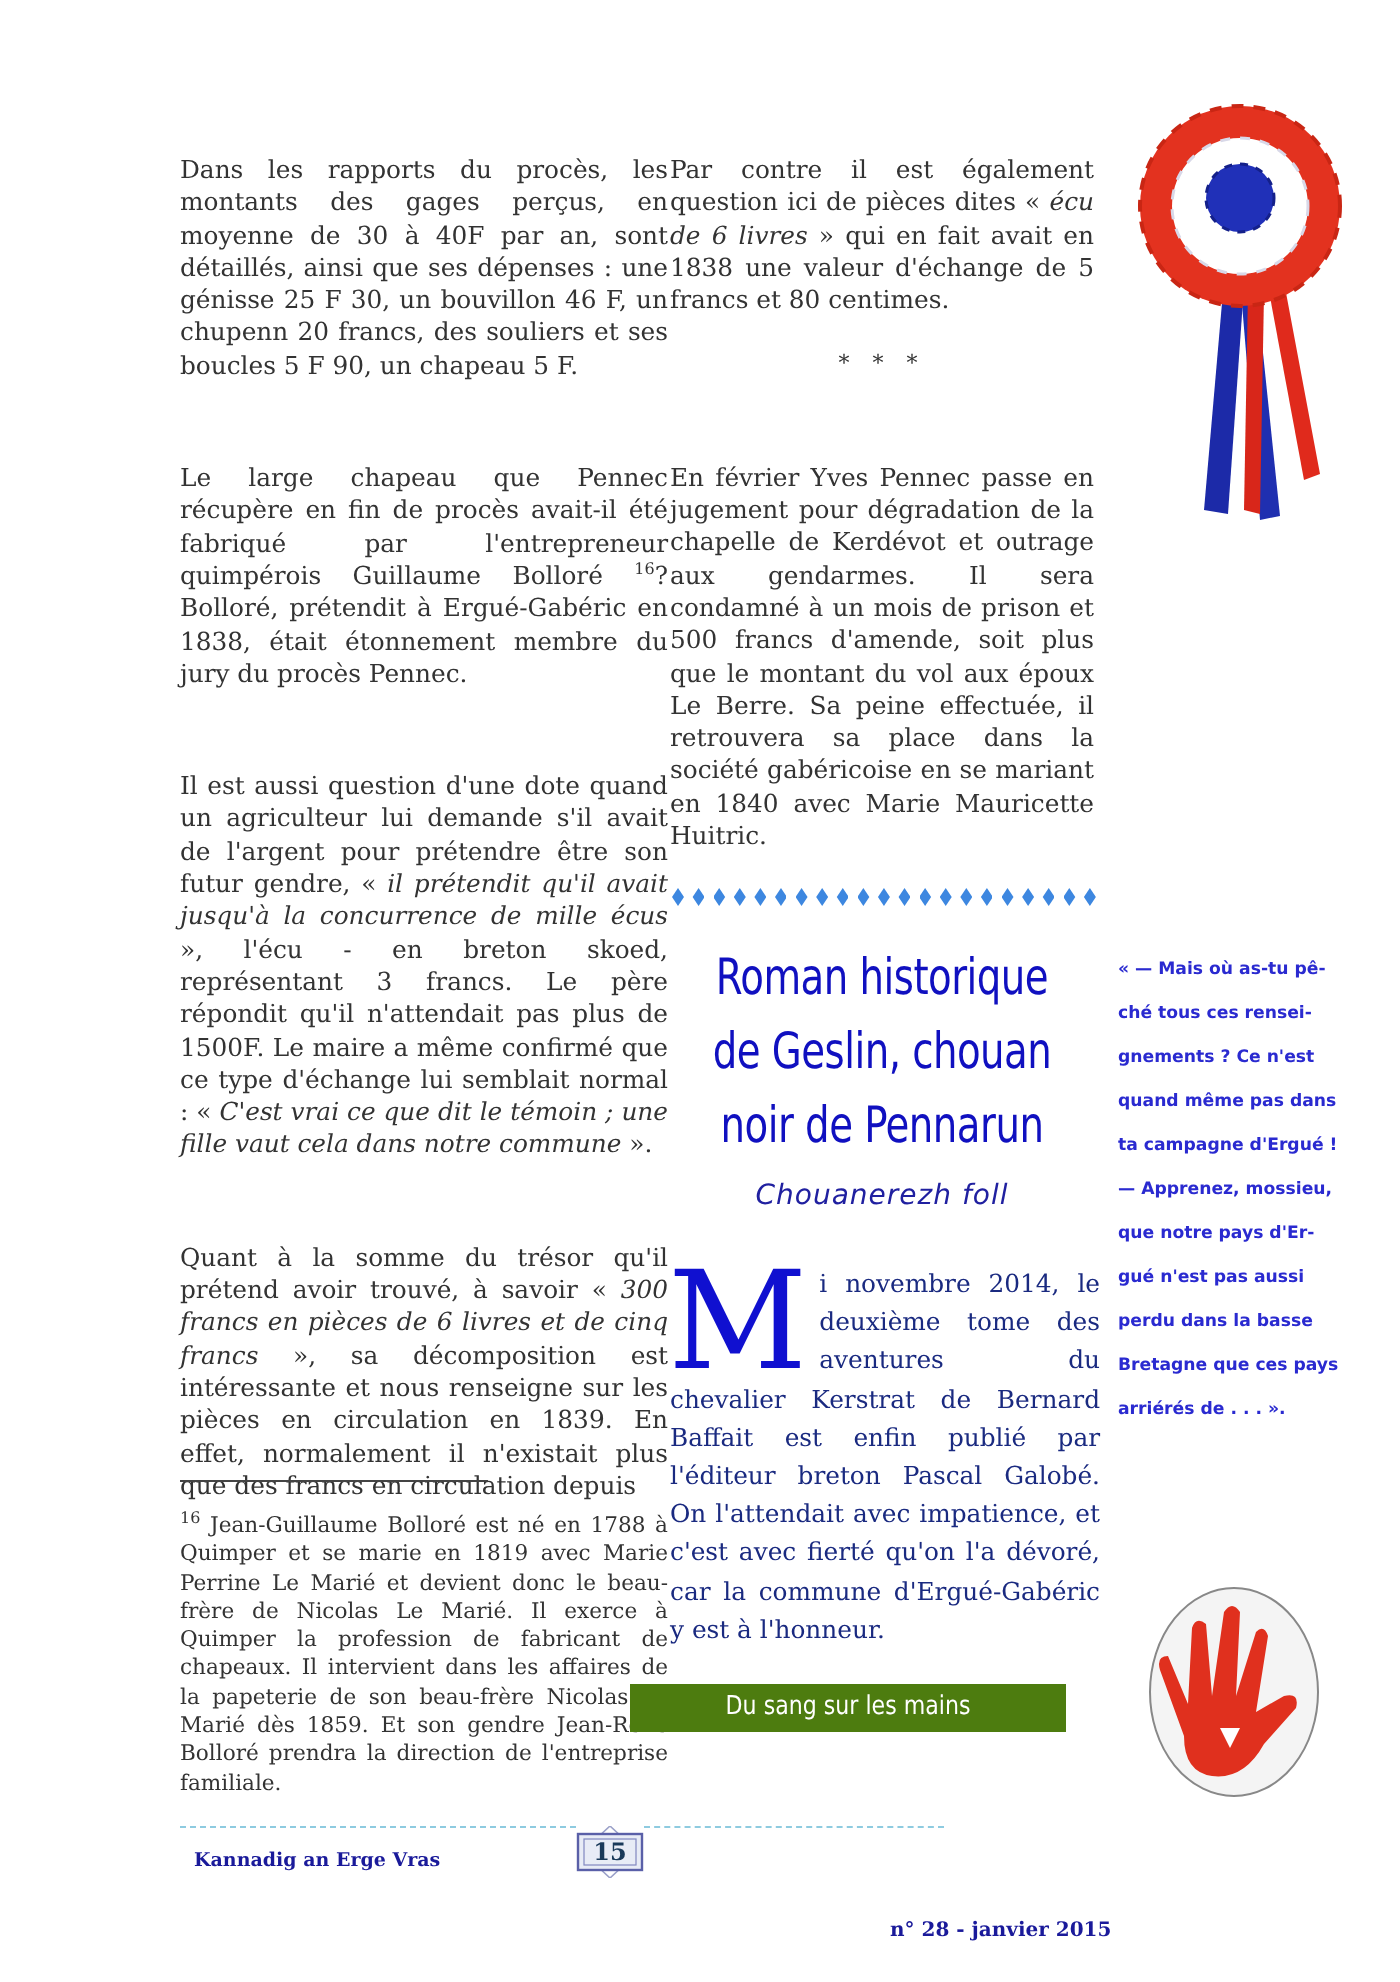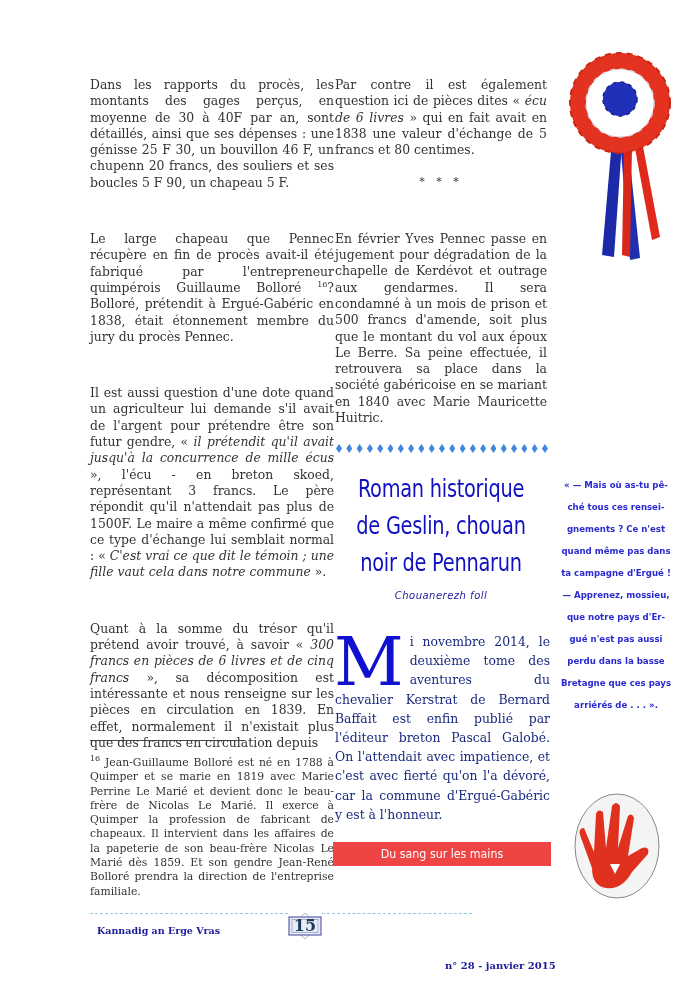--- a/index.html
+++ b/index.html
@@ -18,41 +18,41 @@
     #footnote { position: absolute; left: 90px; top: 756px; width: 244px; font-size: 10.8px; line-height: 14.3px; text-align: justify; color: #333; }
     #footnote sup, .col sup { font-size: 8px; vertical-align: super; line-height: 0; }
 
     .diamonds { position: absolute; left: 336px; top: 444px; width: 212px; display: flex; justify-content: space-between; }
     .diamonds span { display: block; width: 6px; height: 9px; background: #3d87e0; clip-path: polygon(50% 0, 100% 50%, 50% 100%, 0 50%); }
 
     #roman-title { position: absolute; left: 335px; top: 470px; width: 212px; text-align: center;
       font-family: "DejaVu Sans", "Liberation Sans", sans-serif; font-stretch: condensed;
       color: #1010c0; font-size: 25px; line-height: 37px; transform: scaleX(0.86); transform-origin: center top; letter-spacing: -0.3px; }
     #roman-subtitle { position: absolute; left: 335px; top: 590px; width: 212px; text-align: center;
-      font-family: "DejaVu Sans", sans-serif; font-style: italic; color: #2020a0; font-size: 10px; letter-spacing: 0.5px; font-weight: 300; }
+      font-family: "DejaVu Sans", sans-serif; font-style: italic; color: #2020a0; font-size: 14px; letter-spacing: 0.5px; font-weight: 300; }
 
     #roman-body { position: absolute; left: 335px; top: 632px; width: 215px; font-size: 12.4px; line-height: 19.2px; color: #1a2a80; text-align: justify; }
     #roman-body .dropcap { float: left; font-size: 68px; line-height: 54px; color: #1010d0; margin: 3px 6px 0 -1px; font-family: "DejaVu Serif", serif; }
 
-    #blood-banner { position: absolute; left: 333px; top: 842px; width: 218px; height: 24px; background: #ef4444;
+    #blood-banner { position: absolute; left: 315px; top: 842px; width: 218px; height: 24px; background: #4d7c0f;
       color: #fff; text-align: center; font-family: "DejaVu Sans", sans-serif; font-size: 13px; line-height: 24px; transform-origin: center; }
     #blood-banner span { display: inline-block; transform: scaleX(0.85); }
 
-    #quote { position: absolute; left: 559px; top: 474px; width: 114px; text-align: center; font-family: "DejaVu Sans", sans-serif;
+    #quote { position: absolute; left: 559px; top: 474px; width: 114px; font-family: "DejaVu Sans", sans-serif;
       font-weight: bold; font-size: 8.6px; line-height: 22px; color: #2a2ad0; }
 
     #cockade { position: absolute; left: 560px; top: 45px; width: 118px; height: 220px; }
     #hand { position: absolute; left: 570px; top: 790px; width: 95px; height: 110px; }
 
     .footer-dots { position: absolute; top: 913px; height: 0; border-top: 1px dashed #8ecbe0; }
     #footer-left { position: absolute; left: 97px; top: 925px; font-family: "DejaVu Serif", serif; font-weight: bold; font-size: 9.5px; color: #1a1a9a; }
     #footer-right { position: absolute; left: 445px; top: 960px; font-family: "DejaVu Serif", serif; font-weight: bold; font-size: 10px; color: #1a1a9a; }
     #page-badge { position: absolute; left: 287px; top: 913px; width: 36px; height: 26px; }
     #page-num { position: absolute; left: 287px; top: 913px; width: 36px; height: 26px; text-align: center; line-height: 26px;
-      font-family: "DejaVu Serif", serif; font-weight: bold; font-size: 16px; color: #1a3a5a; }
+      font-family: "DejaVu Serif", serif; font-weight: bold; font-size: 12px; color: #1a3a5a; }
   </style>
 </head>
 <body>
 
 <div id="col-left" class="col">
   <p>Dans les rapports du procès, les montants des gages perçus, en moyenne de 30 à 40F par an, sont détaillés, ainsi que ses dépenses : une génisse 25 F 30, un bouvillon 46 F, un chupenn 20 francs, des souliers et ses boucles 5 F 90, un chapeau 5 F.</p>
   <p><span>Le large chapeau que Pennec récupère en fin de procès avait-il été fabriqué par l'entrepreneur quimpérois Guillaume Bolloré </span><sup>16</sup><span>? Bolloré, prétendit à Ergué-Gabéric en 1838, était étonnement membre du jury du procès Pennec.</span></p>
   <p><span>Il est aussi question d'une dote quand un agriculteur lui demande s'il avait de l'argent pour prétendre être son futur gendre, « </span><em>il prétendit qu'il avait jusqu'à la concurrence de mille écus</em><span> », l'écu - en breton skoed, représentant 3 francs. Le père répondit qu'il n'attendait pas plus de 1500F. Le maire a même confirmé que ce type d'échange lui semblait normal : « </span><em>C'est vrai ce que dit le témoin ; une fille vaut cela dans notre commune</em><span> ».</span></p>
   <p><span>Quant à la somme du trésor qu'il prétend avoir trouvé, à savoir « </span><em>300 francs en pièces de 6 livres et de cinq francs</em><span> », sa décomposition est intéressante et nous renseigne sur les pièces en circulation en 1839. En effet, normalement il n'existait plus que des francs en circulation depuis</span></p>
 </div>

